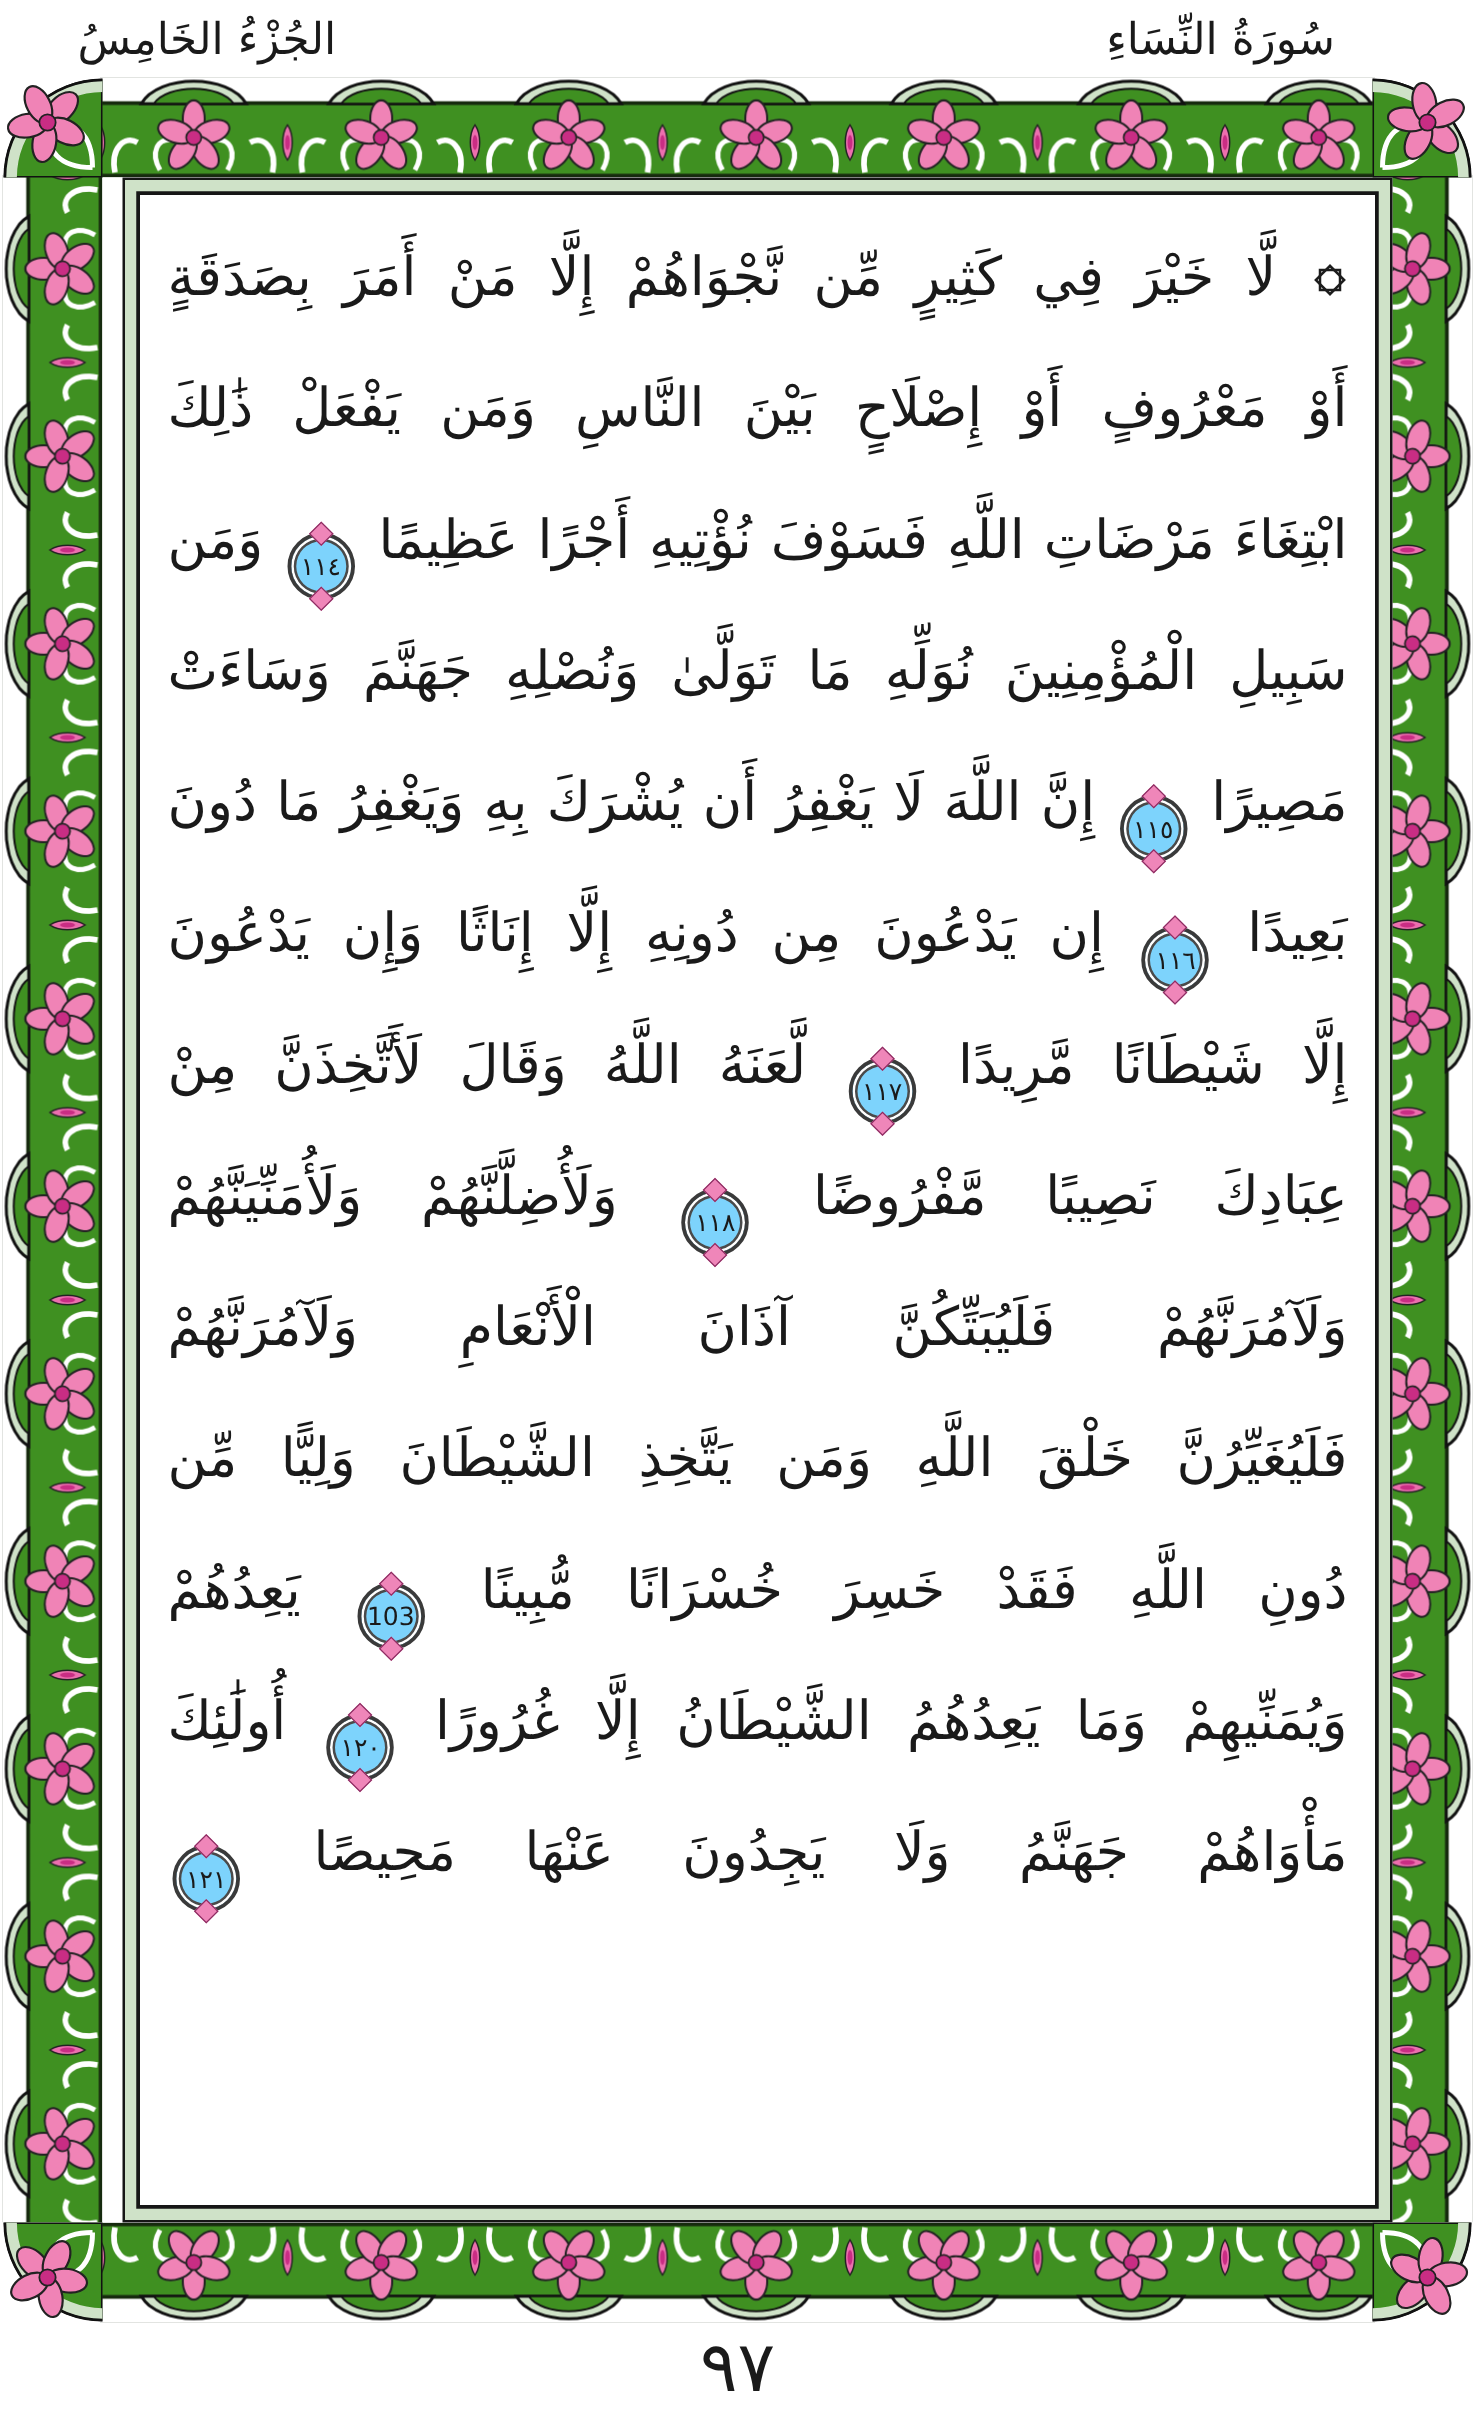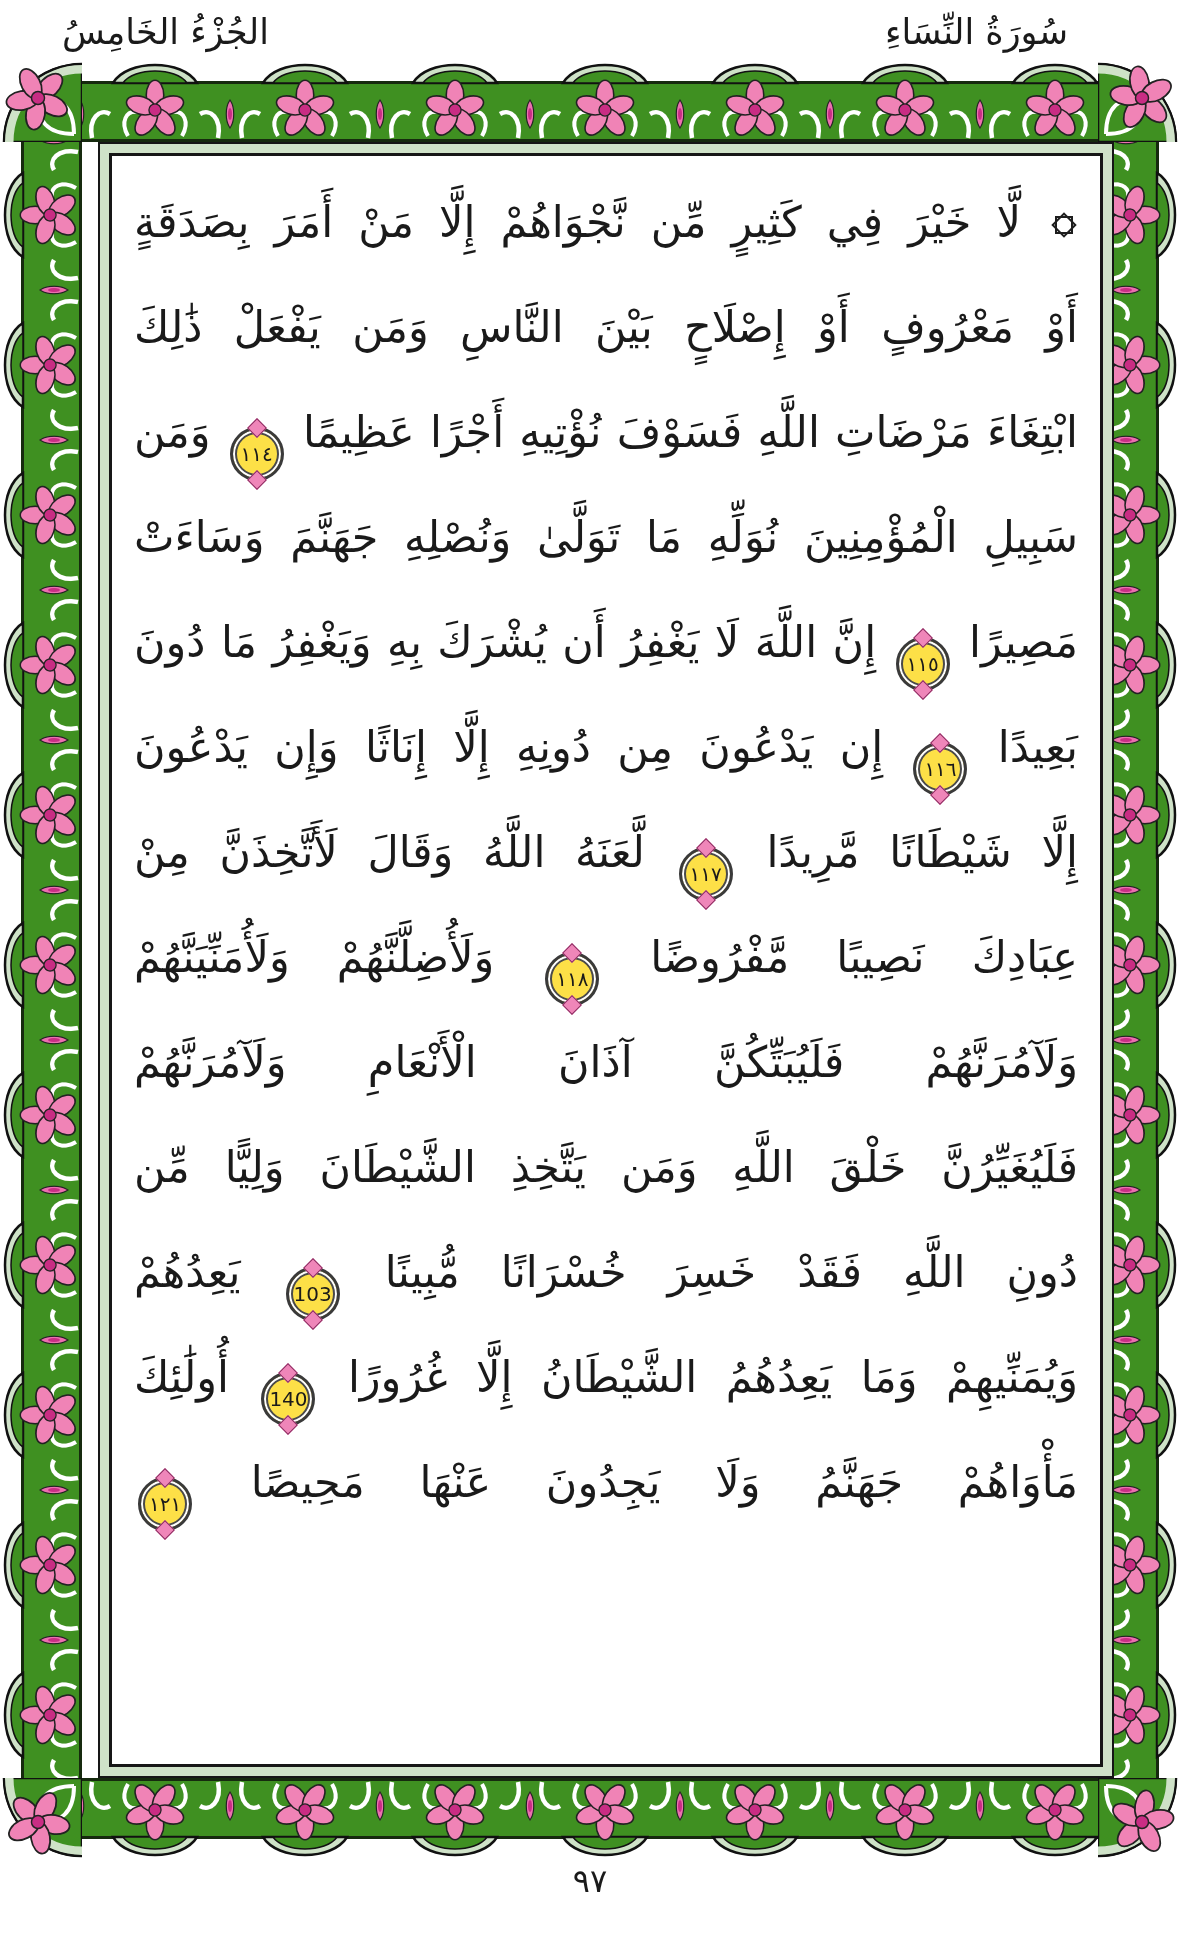--- a/index.html
+++ b/index.html
@@ -24,34 +24,34 @@
   .text-wrap{position:absolute;left:98px;top:142px;width:1016px;height:1636px;
              background:#fff;border:2px solid #161616;box-sizing:border-box;
              box-shadow:inset 0 0 0 9px #cfe2c8, inset 0 0 0 12px #161616;}
   .text-area{position:absolute;inset:12px;padding:14px 22px 0 22px;direction:rtl;}
   
   .qline{direction:rtl;text-align:justify;text-align-last:justify;
          height:105px;line-height:105px;font-size:43px;white-space:normal;}
   .qtext{letter-spacing:0;}
   
   .ayah-m{position:relative;display:inline-flex;align-items:center;justify-content:center;
-          width:48px;height:48px;border-radius:50%;background:#fde047;border:3px solid #3a3a3a;
+          width:48px;height:48px;border-radius:50%;background:#7dd3fc;border:3px solid #3a3a3a;
           box-shadow:inset 0 0 0 2px #ffffff, inset 0 0 0 4px #4a4a4a;
           font-size:20px;line-height:1;vertical-align:-14px;margin:0 4px;}
   .ayah-m::before,.ayah-m::after{content:"";position:absolute;left:50%;width:12px;height:12px;
           background:#ef86b9;border:1px solid #8c2d62;transform:translateX(-50%) rotate(45deg);}
   .ayah-m::before{top:-9px}
   .ayah-m::after{bottom:-9px}
   
   .rub{display:inline-block;width:28px;height:28px;position:relative;vertical-align:-2px;margin-left:4px;}
   .rub::before,.rub::after{content:"";position:absolute;inset:5px;border:2.5px solid #1d1d1d;}
   .rub::after{transform:rotate(45deg);}
   
   .page-number{position:absolute;top:1862px;left:0;width:100%;text-align:center;
-               font-size:32px;direction:rtl;}
+               font-size:56px;direction:rtl;}
 </style>
 </head>
 <body>
 
 <div class="page">
 
   <svg width="0" height="0" style="position:absolute" aria-hidden="true">
     <defs>
       <g id="flowerG">
         <ellipse cx="0" cy="-11" rx="6.5" ry="11" fill="#f083b6" stroke="#222" stroke-width="1.2"></ellipse>
@@ -138,19 +138,19 @@
         <div class="qline"><span class="qtext">أَوْ مَعْرُوفٍ أَوْ إِصْلَاحٍ بَيْنَ النَّاسِ وَمَن يَفْعَلْ ذَٰلِكَ</span></div>
         <div class="qline"><span class="qtext">ابْتِغَاءَ مَرْضَاتِ اللَّهِ فَسَوْفَ نُؤْتِيهِ أَجْرًا عَظِيمًا</span> <span class="ayah-m">١١٤</span> <span class="qtext">وَمَن</span></div>
         <div class="qline"><span class="qtext">سَبِيلِ الْمُؤْمِنِينَ نُوَلِّهِ مَا تَوَلَّىٰ وَنُصْلِهِ جَهَنَّمَ وَسَاءَتْ</span></div>
         <div class="qline"><span class="qtext">مَصِيرًا</span> <span class="ayah-m">١١٥</span> <span class="qtext">إِنَّ اللَّهَ لَا يَغْفِرُ أَن يُشْرَكَ بِهِ وَيَغْفِرُ مَا دُونَ</span></div>
         <div class="qline"><span class="qtext">بَعِيدًا</span> <span class="ayah-m">١١٦</span> <span class="qtext">إِن يَدْعُونَ مِن دُونِهِ إِلَّا إِنَاثًا وَإِن يَدْعُونَ</span></div>
         <div class="qline"><span class="qtext">إِلَّا شَيْطَانًا مَّرِيدًا</span> <span class="ayah-m">١١٧</span> <span class="qtext">لَّعَنَهُ اللَّهُ وَقَالَ لَأَتَّخِذَنَّ مِنْ</span></div>
         <div class="qline"><span class="qtext">عِبَادِكَ نَصِيبًا مَّفْرُوضًا</span> <span class="ayah-m">١١٨</span> <span class="qtext">وَلَأُضِلَّنَّهُمْ وَلَأُمَنِّيَنَّهُمْ</span></div>
         <div class="qline"><span class="qtext">وَلَآمُرَنَّهُمْ فَلَيُبَتِّكُنَّ آذَانَ الْأَنْعَامِ وَلَآمُرَنَّهُمْ</span></div>
         <div class="qline"><span class="qtext">فَلَيُغَيِّرُنَّ خَلْقَ اللَّهِ وَمَن يَتَّخِذِ الشَّيْطَانَ وَلِيًّا مِّن</span></div>
         <div class="qline"><span class="qtext">دُونِ اللَّهِ فَقَدْ خَسِرَ خُسْرَانًا مُّبِينًا</span> <span class="ayah-m">103</span> <span class="qtext">يَعِدُهُمْ</span></div>
-        <div class="qline"><span class="qtext">وَيُمَنِّيهِمْ وَمَا يَعِدُهُمُ الشَّيْطَانُ إِلَّا غُرُورًا</span> <span class="ayah-m">140</span> <span class="qtext">أُولَٰئِكَ</span></div>
+        <div class="qline"><span class="qtext">وَيُمَنِّيهِمْ وَمَا يَعِدُهُمُ الشَّيْطَانُ إِلَّا غُرُورًا</span> <span class="ayah-m">١٢٠</span> <span class="qtext">أُولَٰئِكَ</span></div>
         <div class="qline"><span class="qtext">مَأْوَاهُمْ جَهَنَّمُ وَلَا يَجِدُونَ عَنْهَا مَحِيصًا</span> <span class="ayah-m">١٢١</span></div>
       </div>
   </div>
 
   <div class="page-number">٩٧</div>
 </div>
 
 </body></html>

